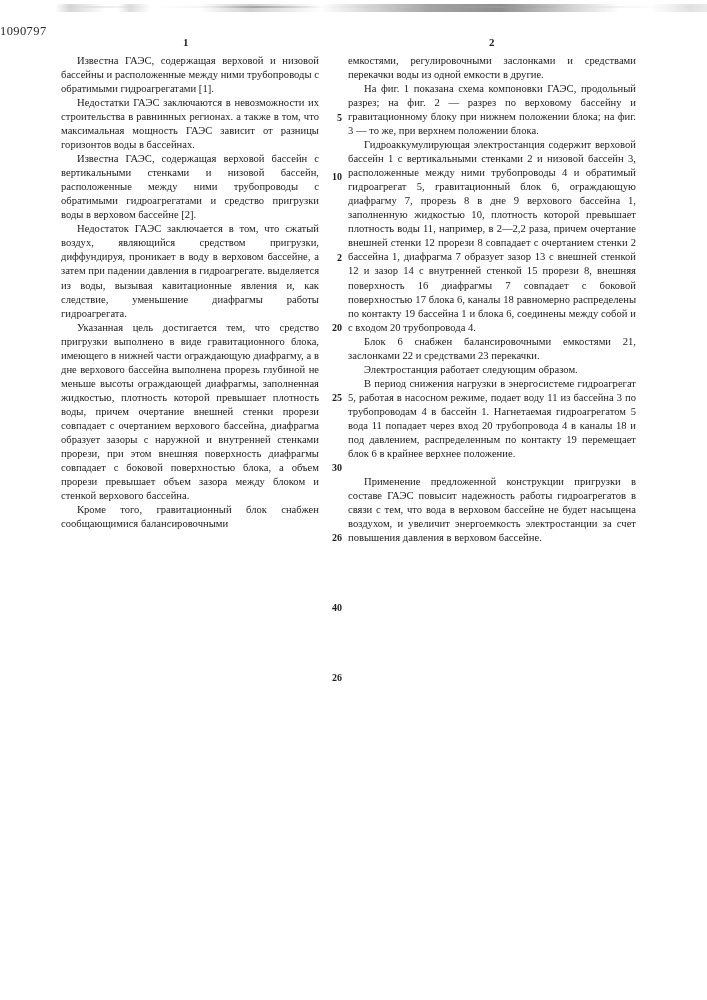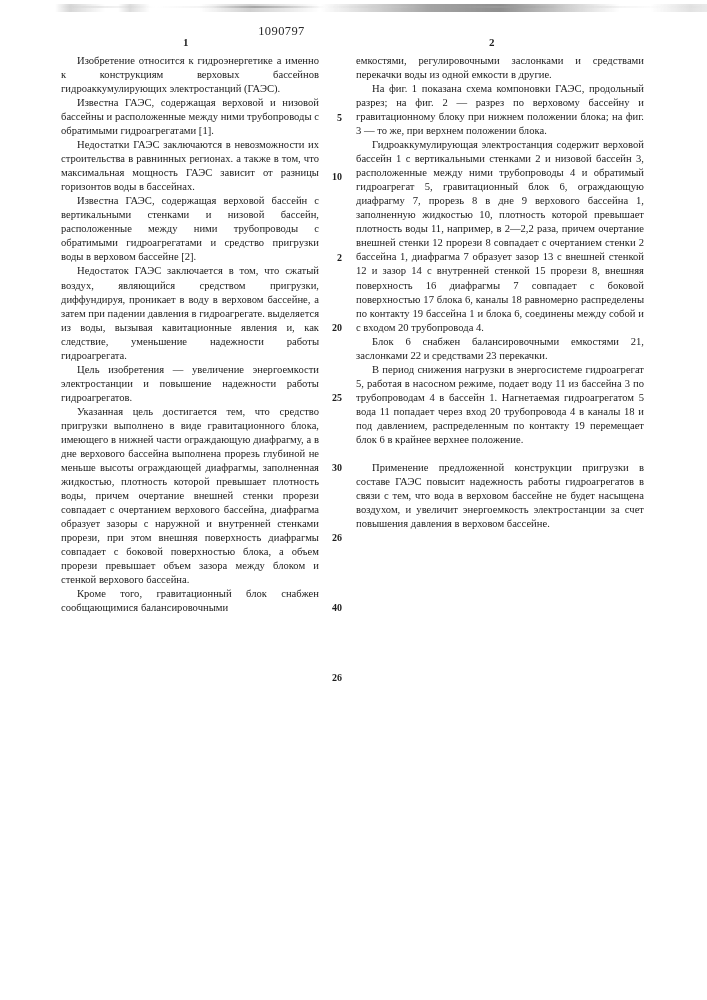--- a/index.html
+++ b/index.html
@@ -87,21 +87,20 @@
         rgba(255,255,255,0) 100%);
     filter: blur(0.5px);
   }
 
   
   .doc-number {
     position: absolute;
     left: 0;
     top: 24px;
     width: 563px;
-    text-align: center;
     font-size: 12.5px;
     letter-spacing: 0.4px;
     color: #2a2a2a;
   }
   .col-num {
     position: absolute;
     top: 36px;
     font-size: 11px;
     font-weight: bold;
     color: #1d1d1d;
@@ -115,21 +114,21 @@
     top: 54px;
     font-size: 10.6px;
     line-height: 14.03px;
     text-align: justify;
     text-justify: inter-word;
     color: #1b1b1b;
     -webkit-hyphens: none;
     hyphens: none;
   }
   .column.left  { left: 61px;  width: 258px; }
-  .column.right { left: 348px; width: 288px; margin-left: 8px; }
+  .column.right { left: 348px; width: 288px; }
 
   .column p {
     margin: 0;
     text-indent: 16px;
   }
   .column p.noindent { text-indent: 0; }
   .column p.gap-before { margin-top: 14.03px; }
 
   
   .linenums {
@@ -152,26 +151,24 @@
 </head>
 <body>
 
 <div class="scan-smudge"></div>
 
 <div class="doc-number">1090797</div>
 <div class="col-num left">1</div>
 <div class="col-num right">2</div>
 
 <div class="column left">
-  <p>Изобретение относится к гидроэнергетике а именно к конструкциям верховых бассейнов гидроаккумулирующих электростанций (ГАЭС).</p>
   <p>Известна ГАЭС, содержащая верховой и низовой бассейны и расположенные между ними трубопроводы с обратимыми гидроагрегатами [1].</p>
   <p>Недостатки ГАЭС заключаются в невозможности их строительства в равнинных регионах. а также в том, что максимальная мощность ГАЭС зависит от разницы горизонтов воды в бассейнах.</p>
   <p>Известна ГАЭС, содержащая верховой бассейн с вертикальными стенками и низовой бассейн, расположенные между ними трубопроводы с обратимыми гидроагрегатами и средство пригрузки воды в верховом бассейне [2].</p>
-  <p>Недостаток ГАЭС заключается в том, что сжатый воздух, являющийся средством пригрузки, диффундируя, проникает в воду в верховом бассейне, а затем при падении давления в гидроагрегате. выделяется из воды, вызывая кавитационные явления и, как следствие, уменьшение надежности работы гидроагрегата.</p>
-  <p>Цель изобретения — увеличение энергоемкости электростанции и повышение надежности работы гидроагрегатов.</p>
+  <p>Недостаток ГАЭС заключается в том, что сжатый воздух, являющийся средством пригрузки, диффундируя, проникает в воду в верховом бассейне, а затем при падении давления в гидроагрегате. выделяется из воды, вызывая кавитационные явления и, как следствие, уменьшение диафрагмы работы гидроагрегата.</p>
   <p>Указанная цель достигается тем, что средство пригрузки выполнено в виде гравитационного блока, имеющего в нижней части ограждающую диафрагму, а в дне верхового бассейна выполнена прорезь глубиной не меньше высоты ограждающей диафрагмы, заполненная жидкостью, плотность которой превышает плотность воды, причем очертание внешней стенки прорези совпадает с очертанием верхового бассейна, диафрагма образует зазоры с наружной и внутренней стенками прорези, при этом внешняя поверхность диафрагмы совпадает с боковой поверхностью блока, а объем прорези превышает объем зазора между блоком и стенкой верхового бассейна.</p>
   <p>Кроме того, гравитационный блок снабжен сообщающимися балансировочными</p>
 </div>
 
 <div class="linenums">
   <span class="ln" style="top:57px">5</span>
   <span class="ln" style="top:116px">10</span>
   <span class="ln" style="top:197px">2</span>
   <span class="ln" style="top:267px">20</span>
   <span class="ln" style="top:337px">25</span>
@@ -179,15 +176,16 @@
   <span class="ln" style="top:477px">26</span>
   <span class="ln" style="top:547px">40</span>
   <span class="ln" style="top:617px">26</span>
 </div>
 
 <div class="column right">
   <p class="noindent">емкостями, регулировочными заслонками и средствами перекачки воды из одной емкости в другие.</p>
   <p>На фиг. 1 показана схема компоновки ГАЭС, продольный разрез; на фиг. 2 — разрез по верховому бассейну и гравитационному блоку при нижнем положении блока; на фиг. 3 — то же, при верхнем положении блока.</p>
   <p>Гидроаккумулирующая электростанция содержит верховой бассейн 1 с вертикальными стенками 2 и низовой бассейн 3, расположенные между ними трубопроводы 4 и обратимый гидроагрегат 5, гравитационный блок 6, ограждающую диафрагму 7, прорезь 8 в дне 9 верхового бассейна 1, заполненную жидкостью 10, плотность которой превышает плотность воды 11, например, в 2—2,2 раза, причем очертание внешней стенки 12 прорези 8 совпадает с очертанием стенки 2 бассейна 1, диафрагма 7 образует зазор 13 с внешней стенкой 12 и зазор 14 с внутренней стенкой 15 прорези 8, внешняя поверхность 16 диафрагмы 7 совпадает с боковой поверхностью 17 блока 6, каналы 18 равномерно распределены по контакту 19 бассейна 1 и блока 6, соединены между собой и с входом 20 трубопровода 4.</p>
   <p>Блок 6 снабжен балансировочными емкостями 21, заслонками 22 и средствами 23 перекачки.</p>
+  <p>Электростанция работает следующим образом.</p>
   <p>В период снижения нагрузки в энергосистеме гидроагрегат 5, работая в насосном режиме, подает воду 11 из бассейна 3 по трубопроводам 4 в бассейн 1. Нагнетаемая гидроагрегатом 5 вода 11 попадает через вход 20 трубопровода 4 в каналы 18 и под давлением, распределенным по контакту 19 перемещает блок 6 в крайнее верхнее положение.</p>
   <p class="gap-before">Применение предложенной конструкции пригрузки в составе ГАЭС повысит надежность работы гидроагрегатов в связи с тем, что вода в верховом бассейне не будет насыщена воздухом, и увеличит энергоемкость электростанции за счет повышения давления в верховом бассейне.</p>
 </div>
 
 </body></html>

